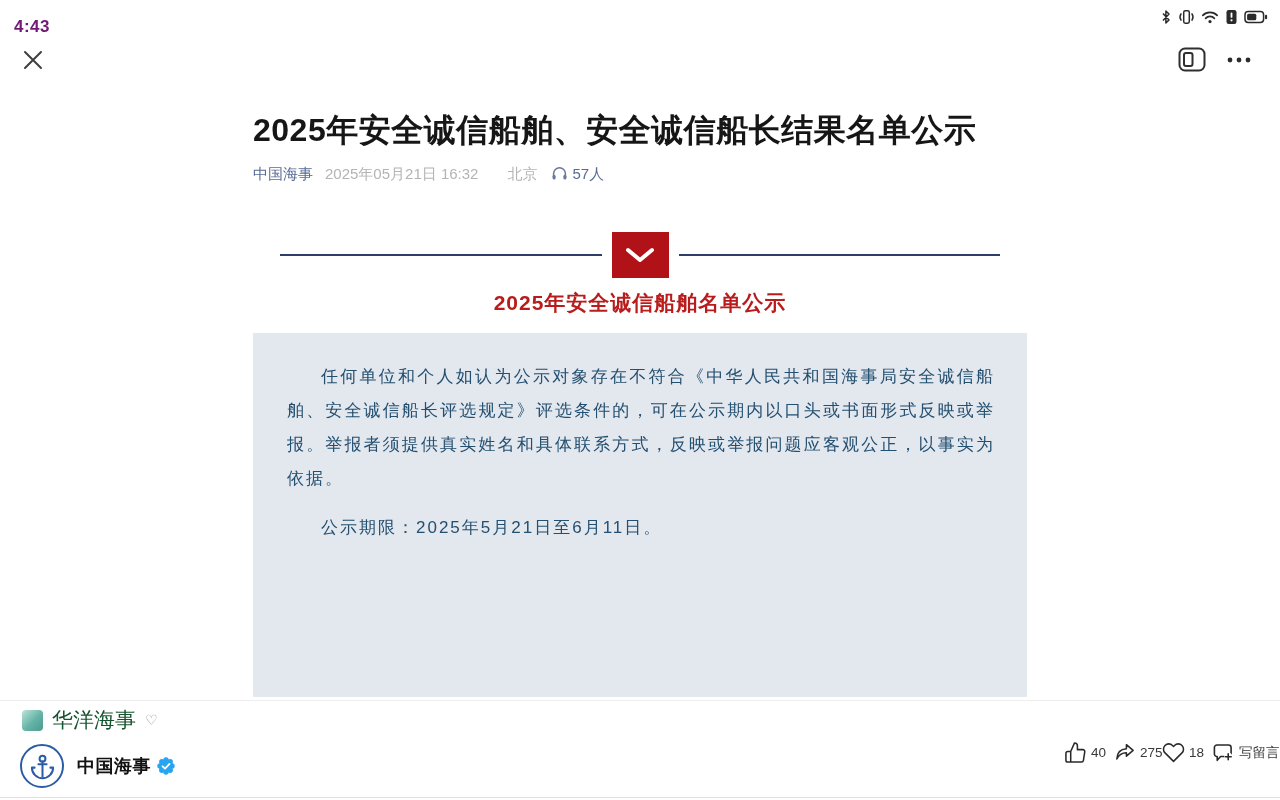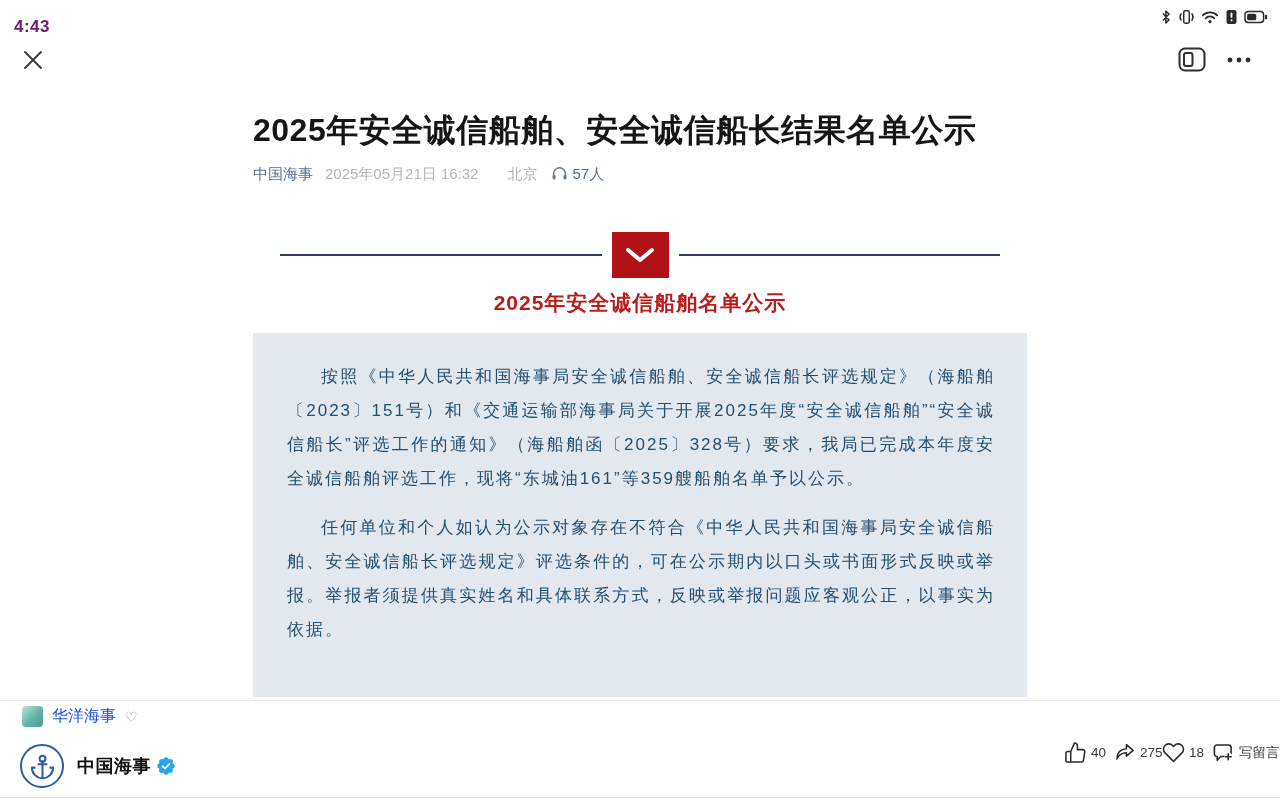--- a/index.html
+++ b/index.html
@@ -37,21 +37,21 @@
 
   .content-box { position:absolute; top:333px; left:0; width:100%; height:364px; background:#e3e7ee; overflow:hidden; padding:27px 32px 0 34px; }
   .content-box p { font-size:17px; line-height:34px; letter-spacing:2px; color:#234f70; text-align:justify; text-indent:2em; margin-bottom:15px; }
 
   
   .footer-divider { position:absolute; top:700px; left:0; width:100%; height:1px; background:#ededed; }
   .bottom-hairline { position:absolute; top:797px; left:0; width:100%; height:1px; background:#e2e2e2; }
 
   .liker-row { position:absolute; left:22px; top:706px; display:flex; align-items:center; gap:9px; }
   .liker-avatar { width:21px; height:21px; border-radius:4px; background:linear-gradient(135deg,#bfe3da 0%,#63b3a6 55%,#4d9a8d 100%); }
-  .liker-name { font-size:16px; color:#1d4ed8; }
+  .liker-name { font-size:21px; color:#14532d; }
   .liker-heart { font-size:14px; color:#9a9a9a; }
 
   .account-row { position:absolute; left:20px; top:744px; display:flex; align-items:center; gap:13px; cursor:pointer; }
   .account-logo { width:44px; height:44px; border-radius:50%; border:2px solid #2b5ca5; background:#fff; display:flex; align-items:center; justify-content:center; }
   .account-name { font-size:18px; font-weight:700; color:#121212; letter-spacing:.5px; }
   .verified-badge { margin-left:6px; }
   .name-wrap { display:flex; align-items:center; }
 
   .actions { position:absolute; left:1064px; top:741px; display:flex; }
   .action { width:49px; display:flex; flex-direction:row; align-items:center; gap:4px; color:#2a2a2a; cursor:pointer; }
@@ -143,22 +143,22 @@
             <polyline points="4,3 16,13 28,3" fill="none" stroke="#ffffff" stroke-width="4" stroke-linecap="round" stroke-linejoin="round"></polyline>
           </svg>
       </span>
     </div>
     <div class="deco-line"></div>
   </div>
 
   <div class="section-title">2025年安全诚信船舶名单公示</div>
 
   <div class="content-box">
-    <p>按照《中华人民共和国海事局安全诚信船舶、安全诚信船长评选规定》（海船舶〔2023〕151号）和《交通运输部海事局关于开展2025年度“安全诚信船舶”“安全诚信船长”评选工作的通知》（海船舶函〔2025〕328号）要求，我局已完成本年度安全诚信船舶评选工作，现将“东城油161”等359艘船舶名单予以公示。</p>
     <p>任何单位和个人如认为公示对象存在不符合《中华人民共和国海事局安全诚信船舶、安全诚信船长评选规定》评选条件的，可在公示期内以口头或书面形式反映或举报。举报者须提供真实姓名和具体联系方式，反映或举报问题应客观公正，以事实为依据。</p>
+    <p>公示期限：2025年5月21日至6月11日。</p>
   </div>
 </div>
 
 <div class="footer-divider"></div>
 
 <div class="liker-row">
   <div class="liker-avatar"></div>
   <span class="liker-name">华洋海事</span>
   <span class="liker-heart">♡</span>
 </div>

